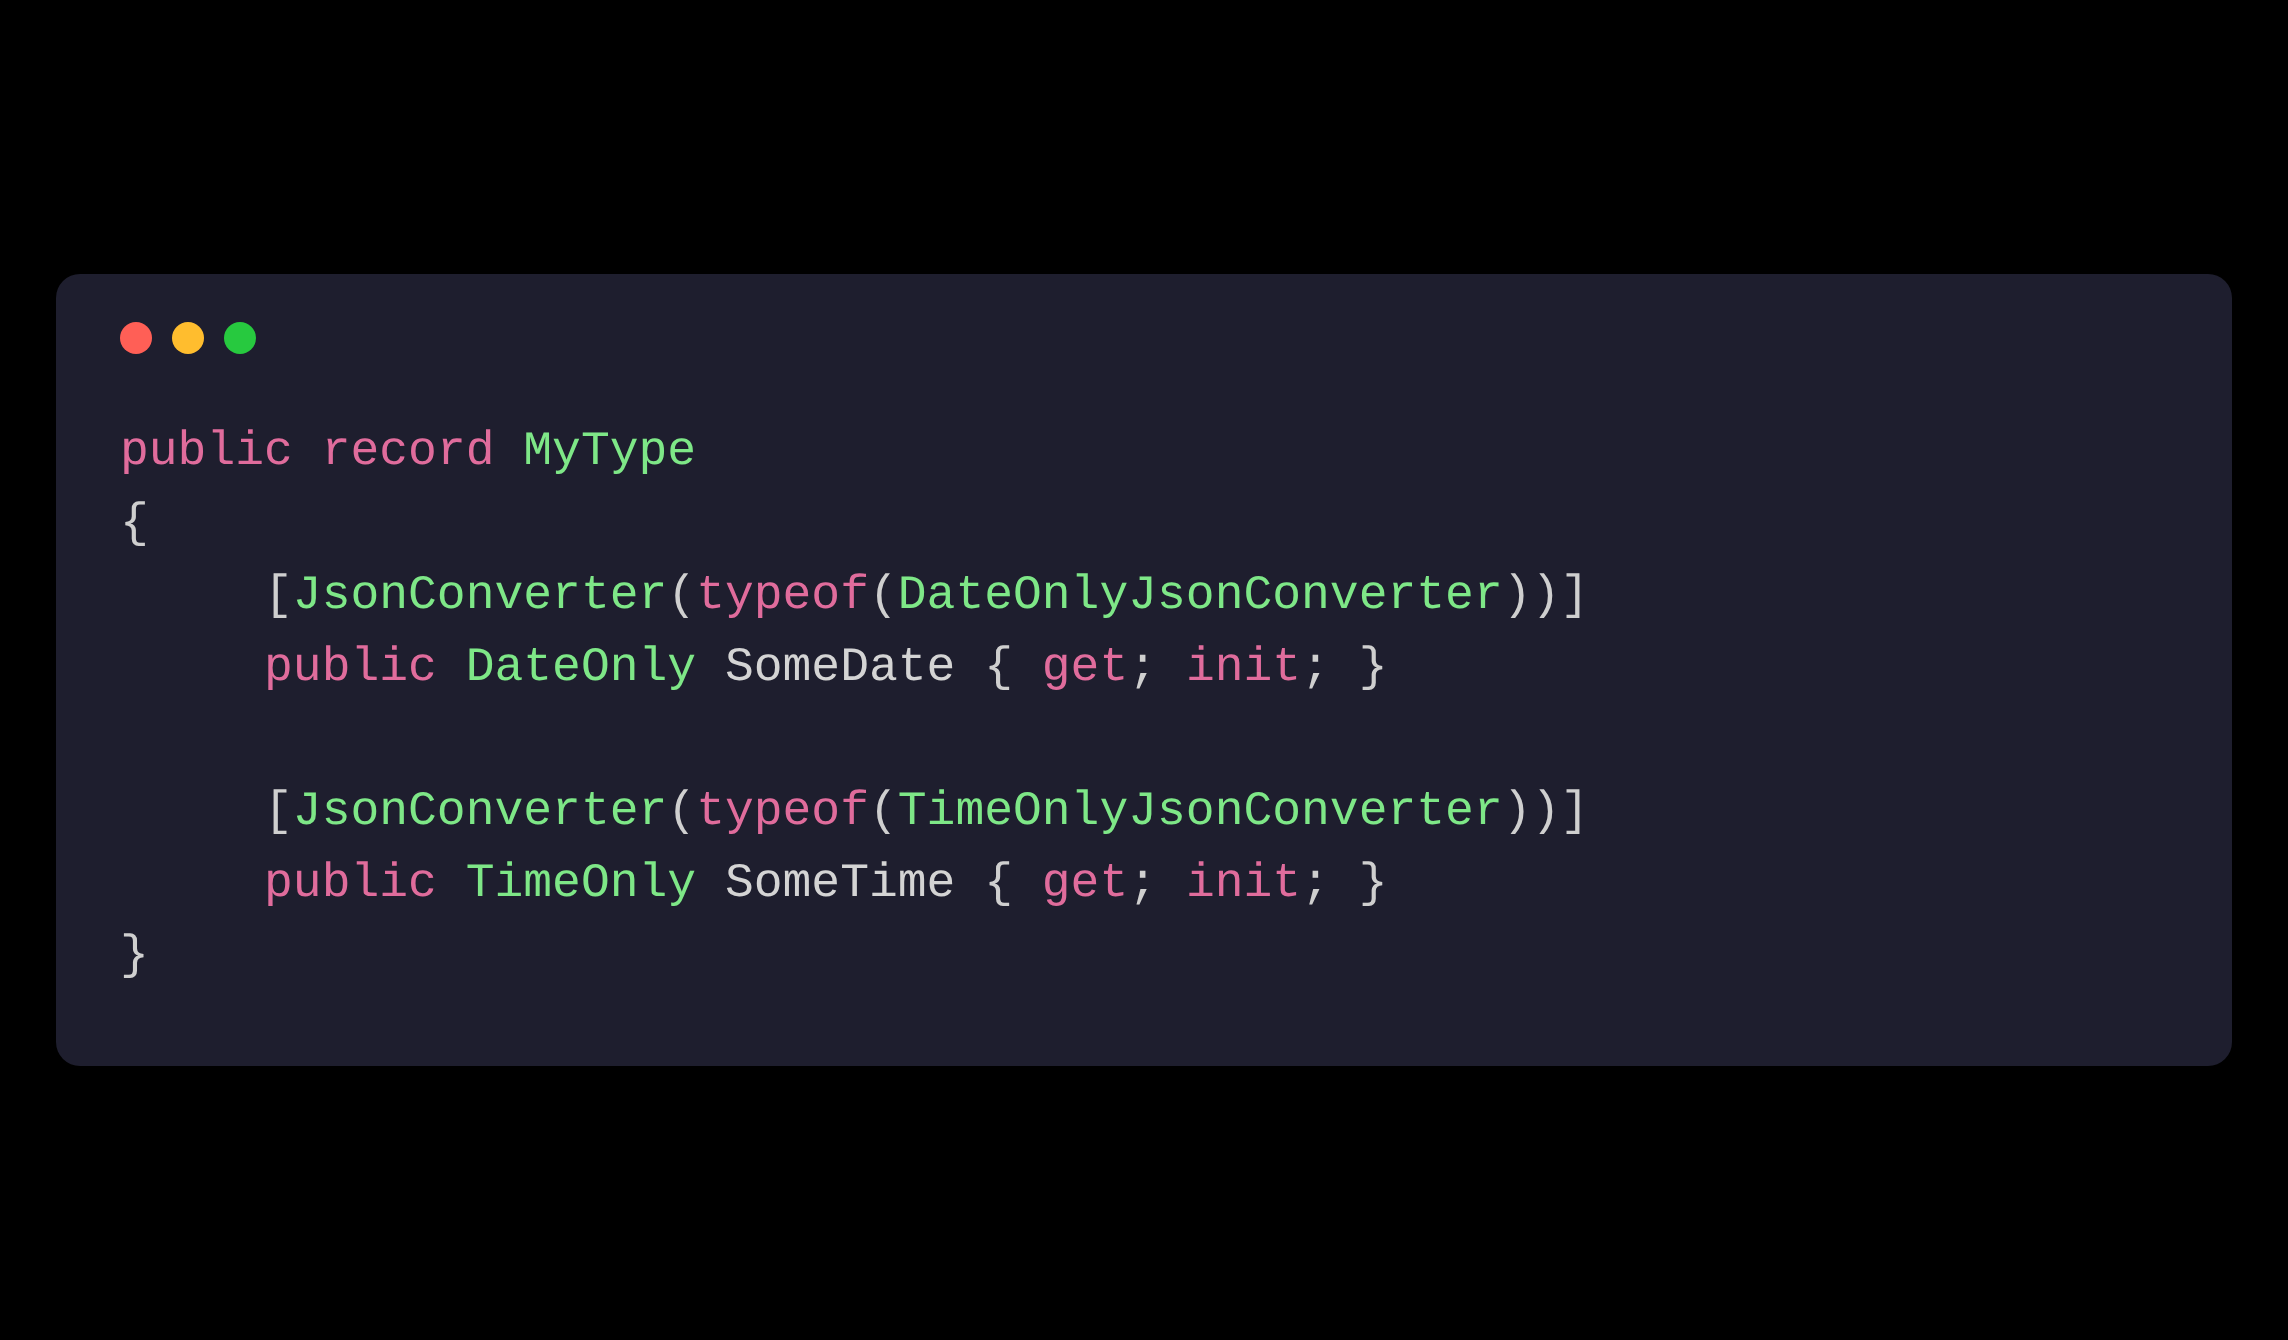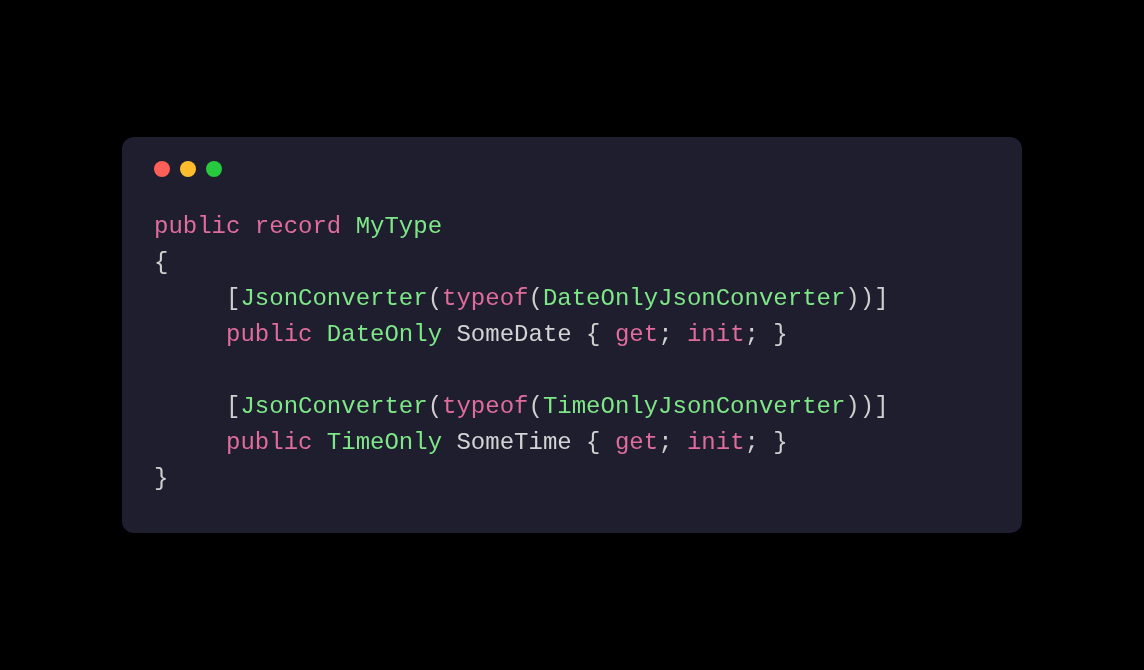--- a/index.html
+++ b/index.html
@@ -14,21 +14,21 @@
       height: 670px;
       display: flex;
       align-items: center;
       justify-content: center;
       font-family: 'Menlo', 'Monaco', 'Consolas', 'Courier New', monospace;
     }
     
     .code-window {
       background: #1e1e2e;
       border-radius: 12px;
-      width: 900px;
+      width: 1088px;
       padding: 24px 32px 36px 32px;
       box-shadow: 0 20px 60px rgba(0,0,0,0.5);
     }
     
     .titlebar {
       display: flex;
       gap: 10px;
       margin-bottom: 32px;
     }
     

